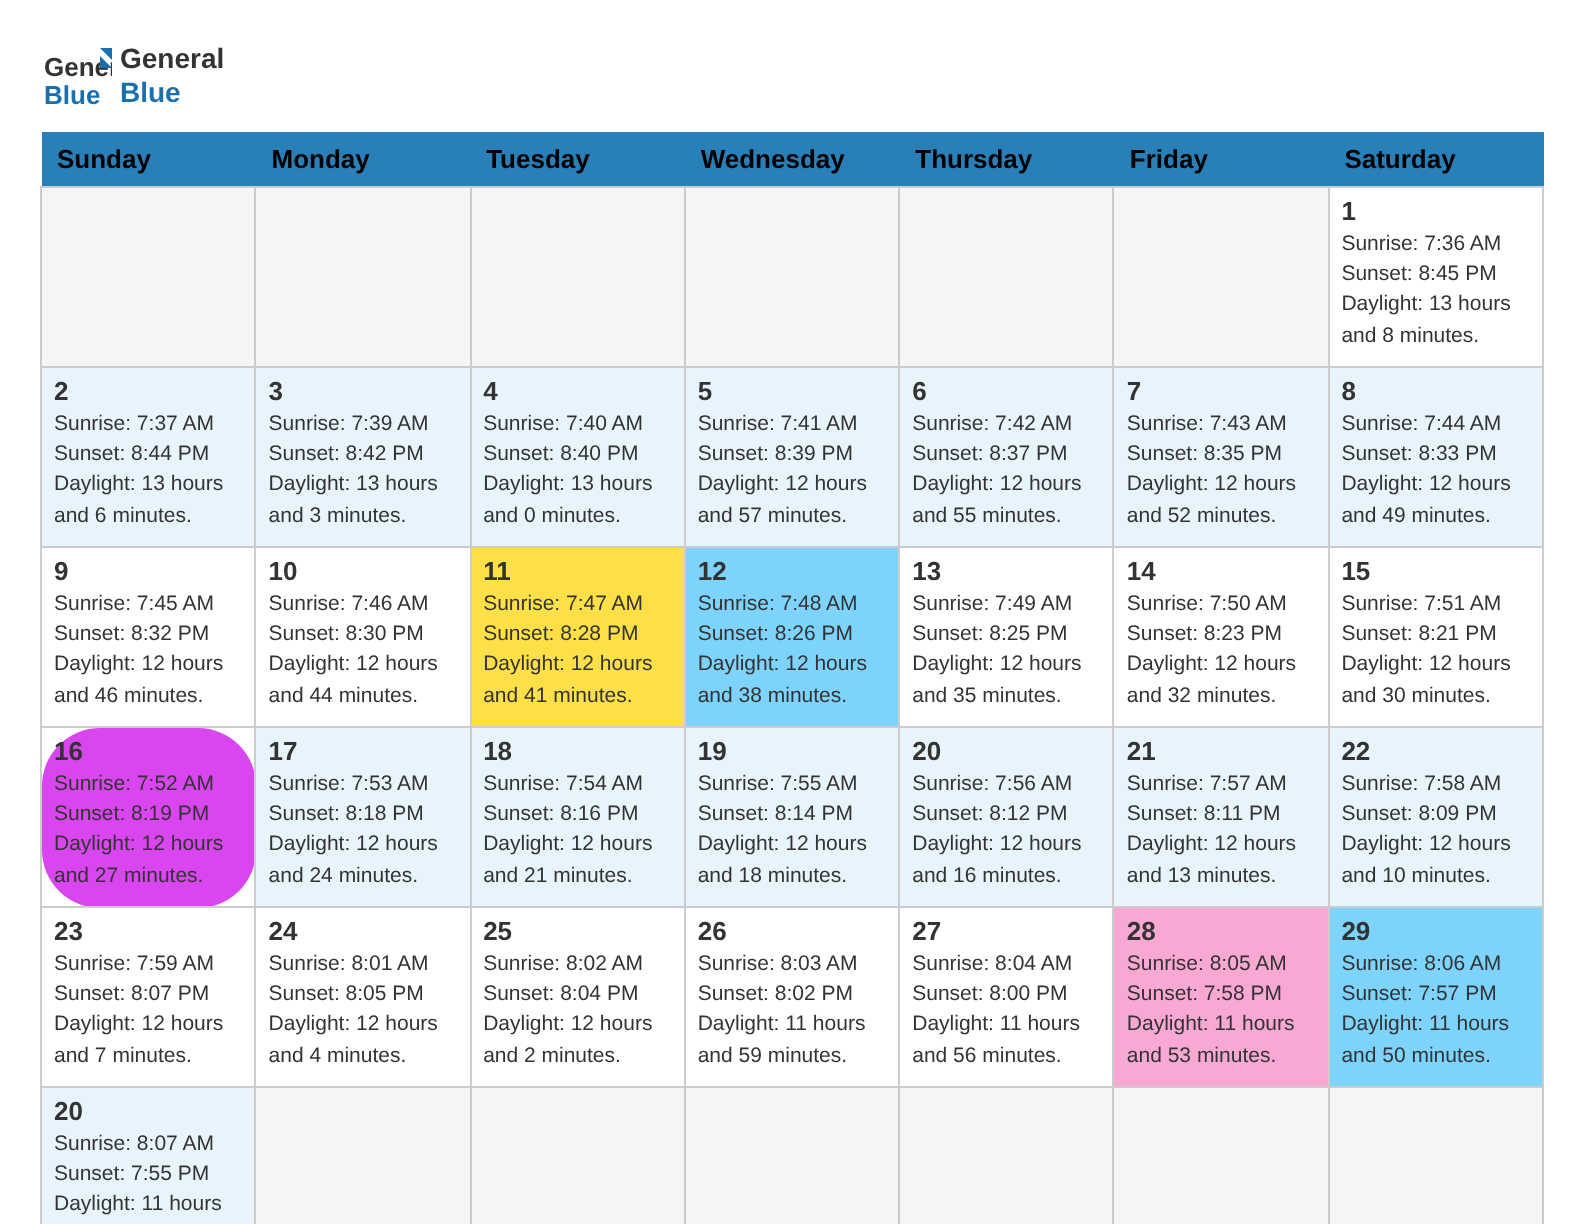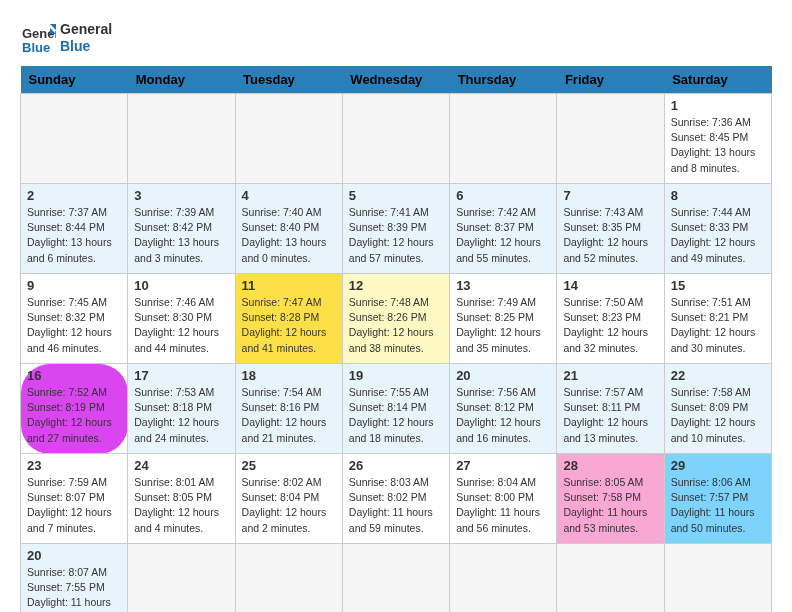--- a/index.html
+++ b/index.html
@@ -162,21 +162,21 @@
           <div class="day-info">Sunrise: 7:45 AM<br>Sunset: 8:32 PM<br>Daylight: 12 hours and 46 minutes.</div>
         </td>
         <td style="background-color: rgb(255, 255, 255);">
           <span class="day-num">10</span>
           <div class="day-info">Sunrise: 7:46 AM<br>Sunset: 8:30 PM<br>Daylight: 12 hours and 44 minutes.</div>
         </td>
         <td style="background-color: #fde047;">
           <span class="day-num">11</span>
           <div class="day-info">Sunrise: 7:47 AM<br>Sunset: 8:28 PM<br>Daylight: 12 hours and 41 minutes.</div>
         </td>
-        <td style="background-color: #fef9c3;">
+        <td style="background-color: #7dd3fc;">
           <span class="day-num">12</span>
           <div class="day-info">Sunrise: 7:48 AM<br>Sunset: 8:26 PM<br>Daylight: 12 hours and 38 minutes.</div>
         </td>
         <td style="background-color: rgb(255, 255, 255);">
           <span class="day-num">13</span>
           <div class="day-info">Sunrise: 7:49 AM<br>Sunset: 8:25 PM<br>Daylight: 12 hours and 35 minutes.</div>
         </td>
         <td style="background-color: rgb(255, 255, 255);">
           <span class="day-num">14</span>
           <div class="day-info">Sunrise: 7:50 AM<br>Sunset: 8:23 PM<br>Daylight: 12 hours and 32 minutes.</div>

